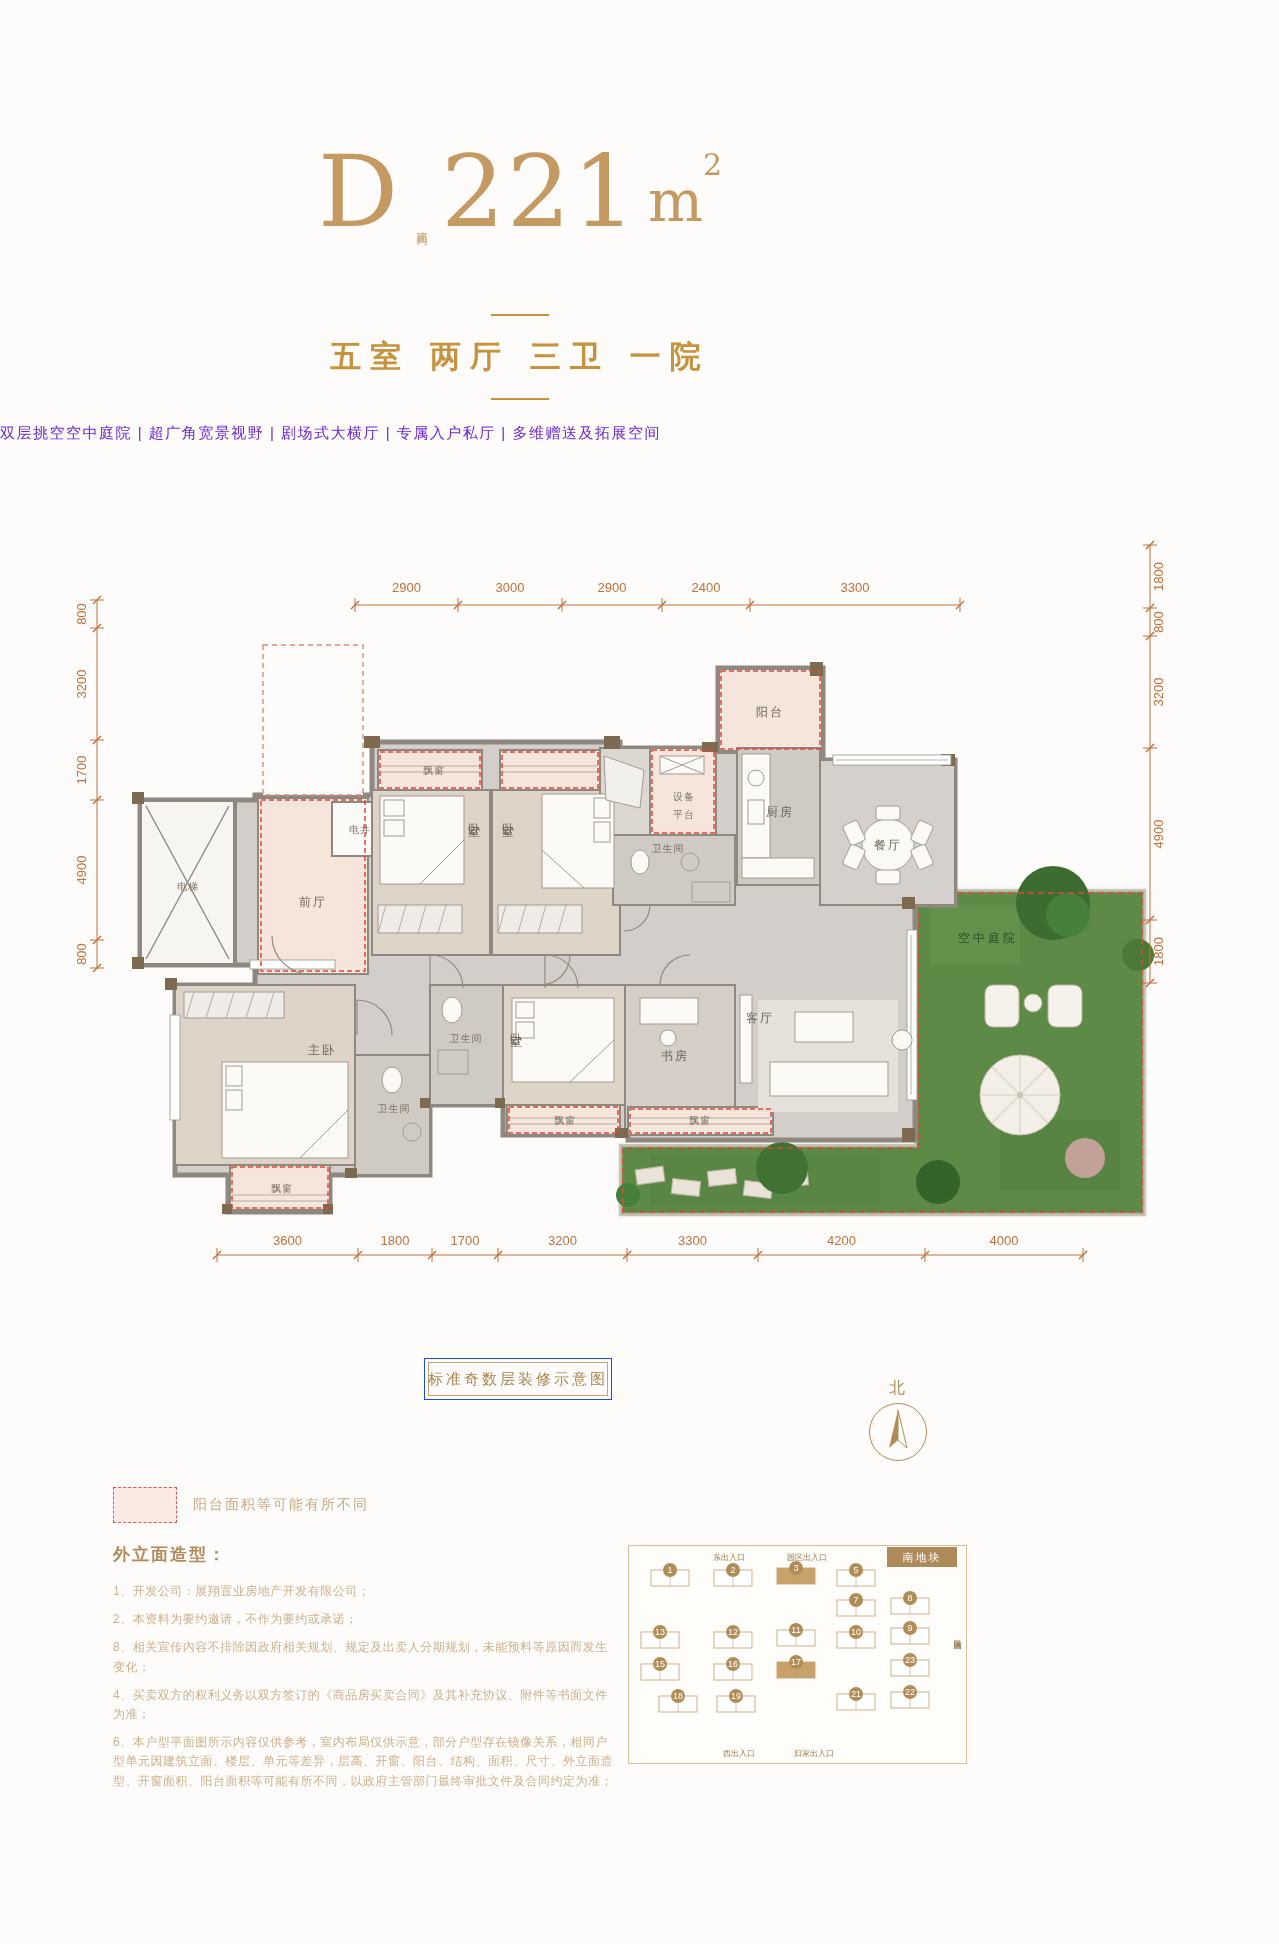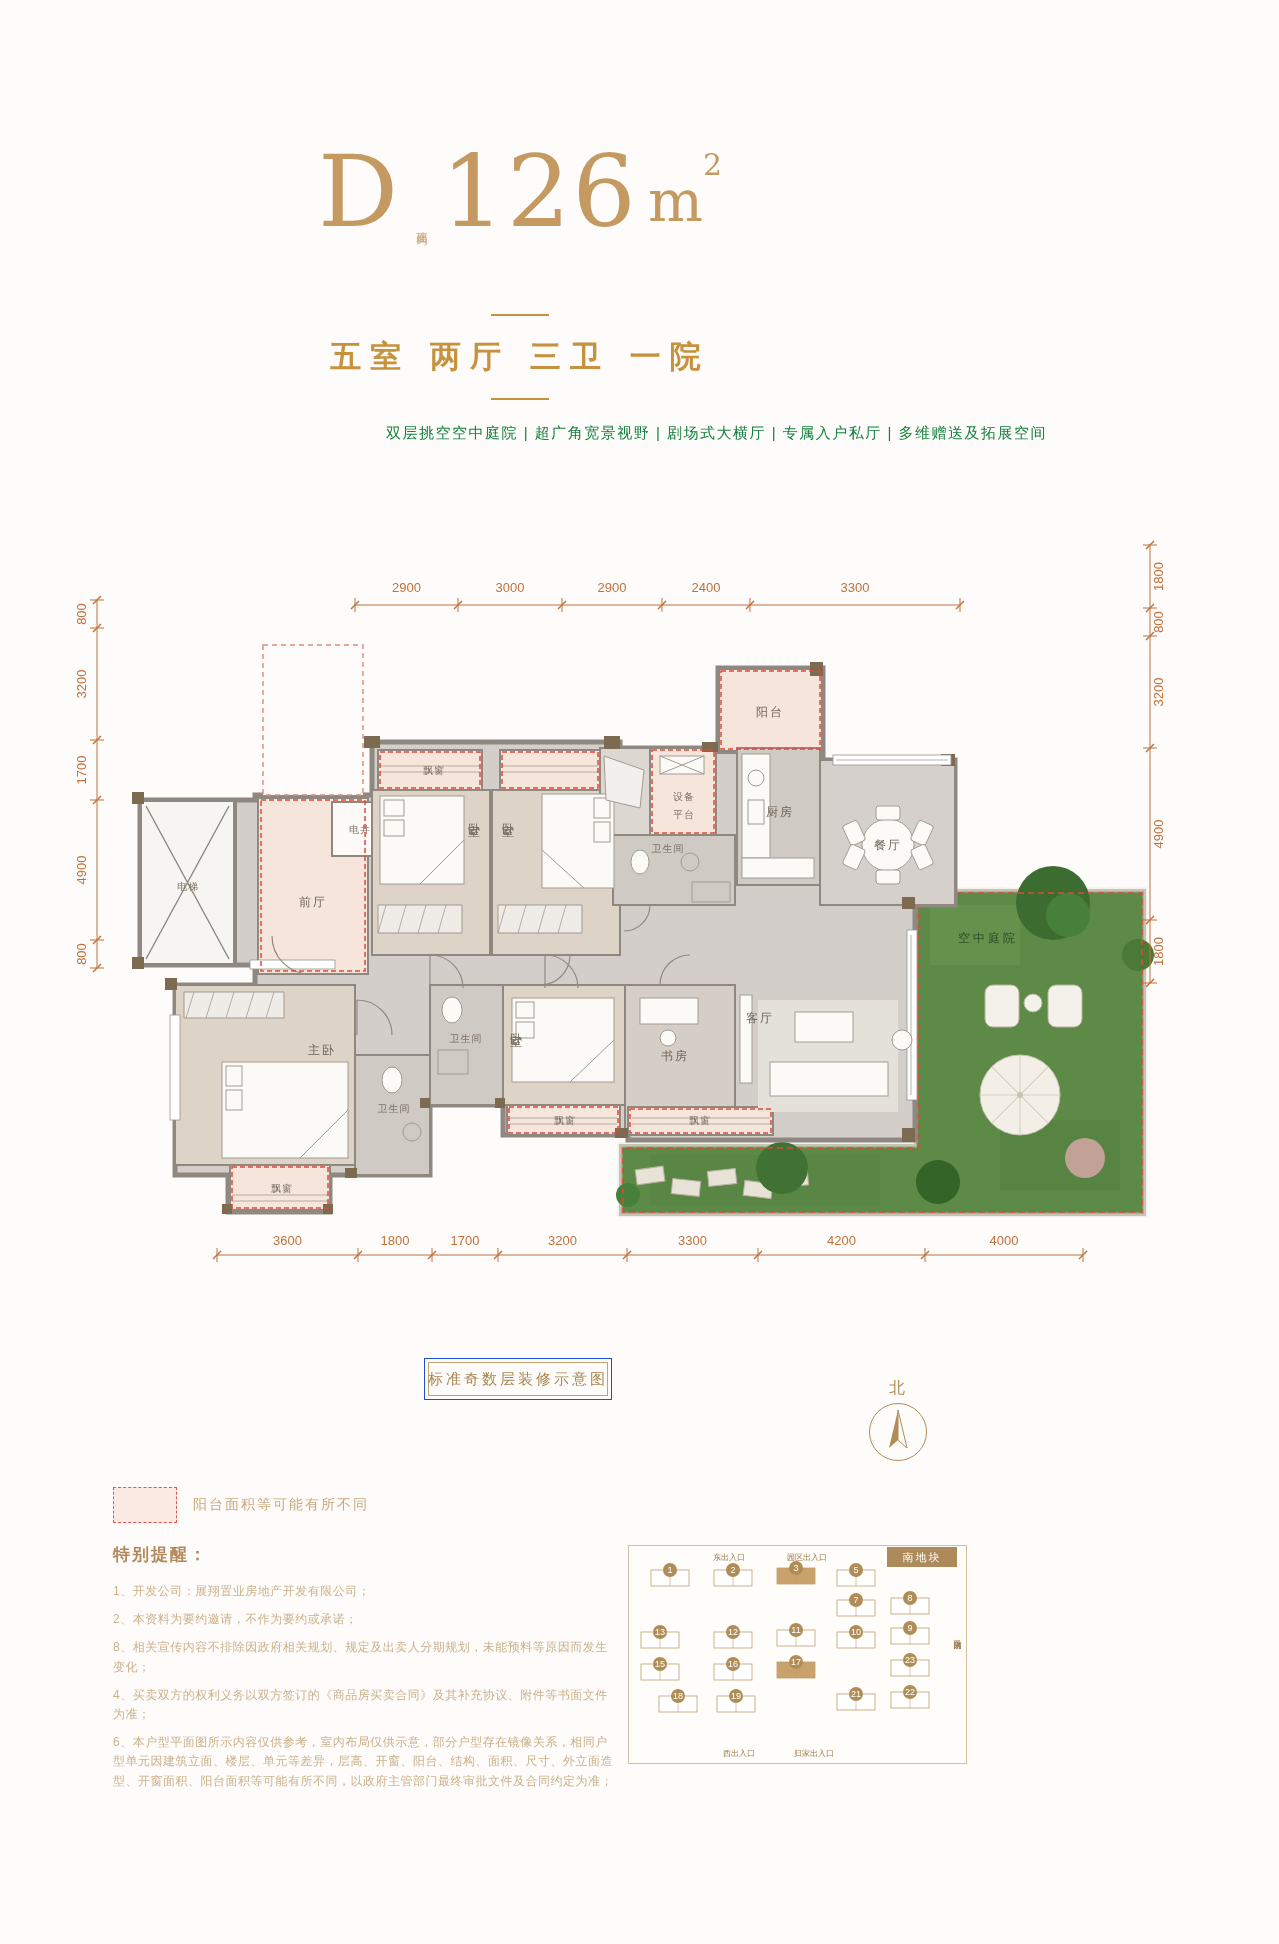--- a/index.html
+++ b/index.html
@@ -11,22 +11,22 @@
   .type-letter{font-family:"DejaVu Serif",serif;font-size:100px;line-height:.92;}
   .area-prefix{writing-mode:vertical-rl;text-orientation:upright;font-size:11px;color:#cbae85;
                letter-spacing:2px;margin:0 12px 10px 16px;}
   .area-value{font-family:"DejaVu Serif",serif;font-size:100px;line-height:.92;letter-spacing:2px;}
   .area-unit{font-family:"DejaVu Serif",serif;font-size:58px;line-height:1;margin:0 0 8px 10px;}
   .area-sup{font-family:"DejaVu Serif",serif;font-size:30px;vertical-align:46px;}
   .subtitle{position:absolute;top:314px;left:0;width:1040px;display:flex;align-items:center;
             justify-content:center;gap:20px;color:#c6923d;flex-direction:column;}
   .sub-line{width:58px;height:2px;background:#c6923d;}
   .sub-text{font-family:"DejaVu Serif",serif;font-size:31px;letter-spacing:9px;font-weight:600;}
-  .features{position:absolute;top:424px;left:0;width:1040px;text-align:right;font-size:15px;
-            color:#15803d;letter-spacing:1.5px;padding-left:7px;}
+  .features{position:absolute;top:424px;left:0;width:1040px;text-align:left;font-size:15px;
+            color:#6d28d9;letter-spacing:1.5px;}
   
   .plan-svg{position:absolute;left:0;top:0;width:1279px;height:1944px;}
   .plan-svg text{font-family:"Liberation Sans",sans-serif;}
   .rlabel{font-size:12px;fill:#6f655a;letter-spacing:2px;text-anchor:middle;}
   .rlabel-sm{font-size:10px;fill:#7d7265;letter-spacing:1px;text-anchor:middle;}
   .vtext{writing-mode:vertical-rl;text-orientation:upright;}
   .court-label{font-size:12px;fill:#2f4c26;letter-spacing:3px;text-anchor:middle;}
   
   .badge{position:absolute;left:424px;top:1358px;width:186px;height:40px;line-height:40px;
          text-align:center;color:#a9854e;font-size:15px;letter-spacing:3px;
@@ -47,21 +47,21 @@
   .sitemap svg{position:absolute;left:0;top:0;}
 </style>
 </head>
 <body>
 
 <div class="page">
 
   <div class="title-row">
     <span class="type-letter">D</span>
     <span class="area-prefix">建面约</span>
-    <span class="area-value">126</span>
+    <span class="area-value">221</span>
     <span class="area-unit"><span>m</span><span class="area-sup">2</span></span>
   </div>
   <div class="subtitle">
     <span class="sub-line"></span>
     <span class="sub-text">五室 两厅 三卫 一院</span>
     <span class="sub-line"></span>
   </div>
   <div class="features">双层挑空空中庭院 | 超广角宽景视野 | 剧场式大横厅 | 专属入户私厅 | 多维赠送及拓展空间</div>
 
   <svg class="plan-svg" viewBox="0 0 1279 1944">
@@ -367,21 +367,21 @@
       </svg>
     </div>
   </div>
 
   <div class="legend">
     <div class="legend-box"></div>
     <div class="legend-text">阳台面积等可能有所不同</div>
   </div>
 
   <div class="notes">
-    <div class="notes-title">特别提醒：</div>
+    <div class="notes-title">外立面造型：</div>
     <div id="notes-list">
         <div class="note-item">1、开发公司：展翔置业房地产开发有限公司；</div>
         <div class="note-item">2、本资料为要约邀请，不作为要约或承诺；</div>
         <div class="note-item">8、相关宣传内容不排除因政府相关规划、规定及出卖人分期规划，未能预料等原因而发生变化；</div>
         <div class="note-item">4、买卖双方的权利义务以双方签订的《商品房买卖合同》及其补充协议、附件等书面文件为准；</div>
         <div class="note-item">6、本户型平面图所示内容仅供参考，室内布局仅供示意，部分户型存在镜像关系，相同户型单元因建筑立面、楼层、单元等差异，层高、开窗、阳台、结构、面积、尺寸、外立面造型、开窗面积、阳台面积等可能有所不同，以政府主管部门最终审批文件及合同约定为准；</div>
       </div>
   </div>
 
   <div class="sitemap">

